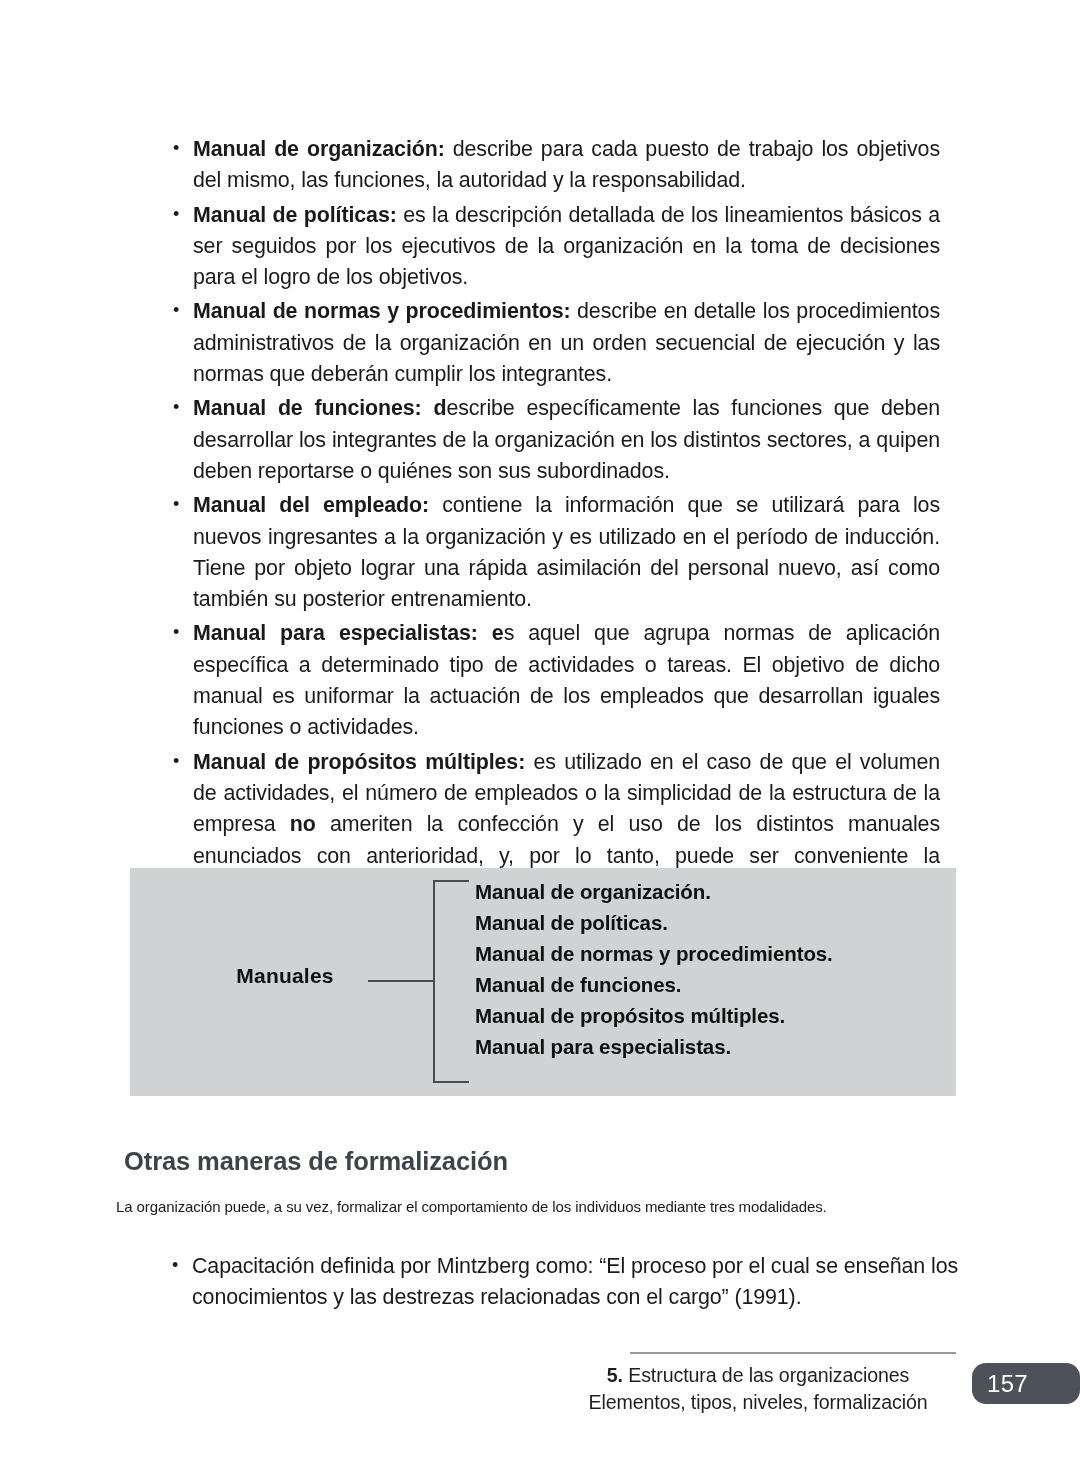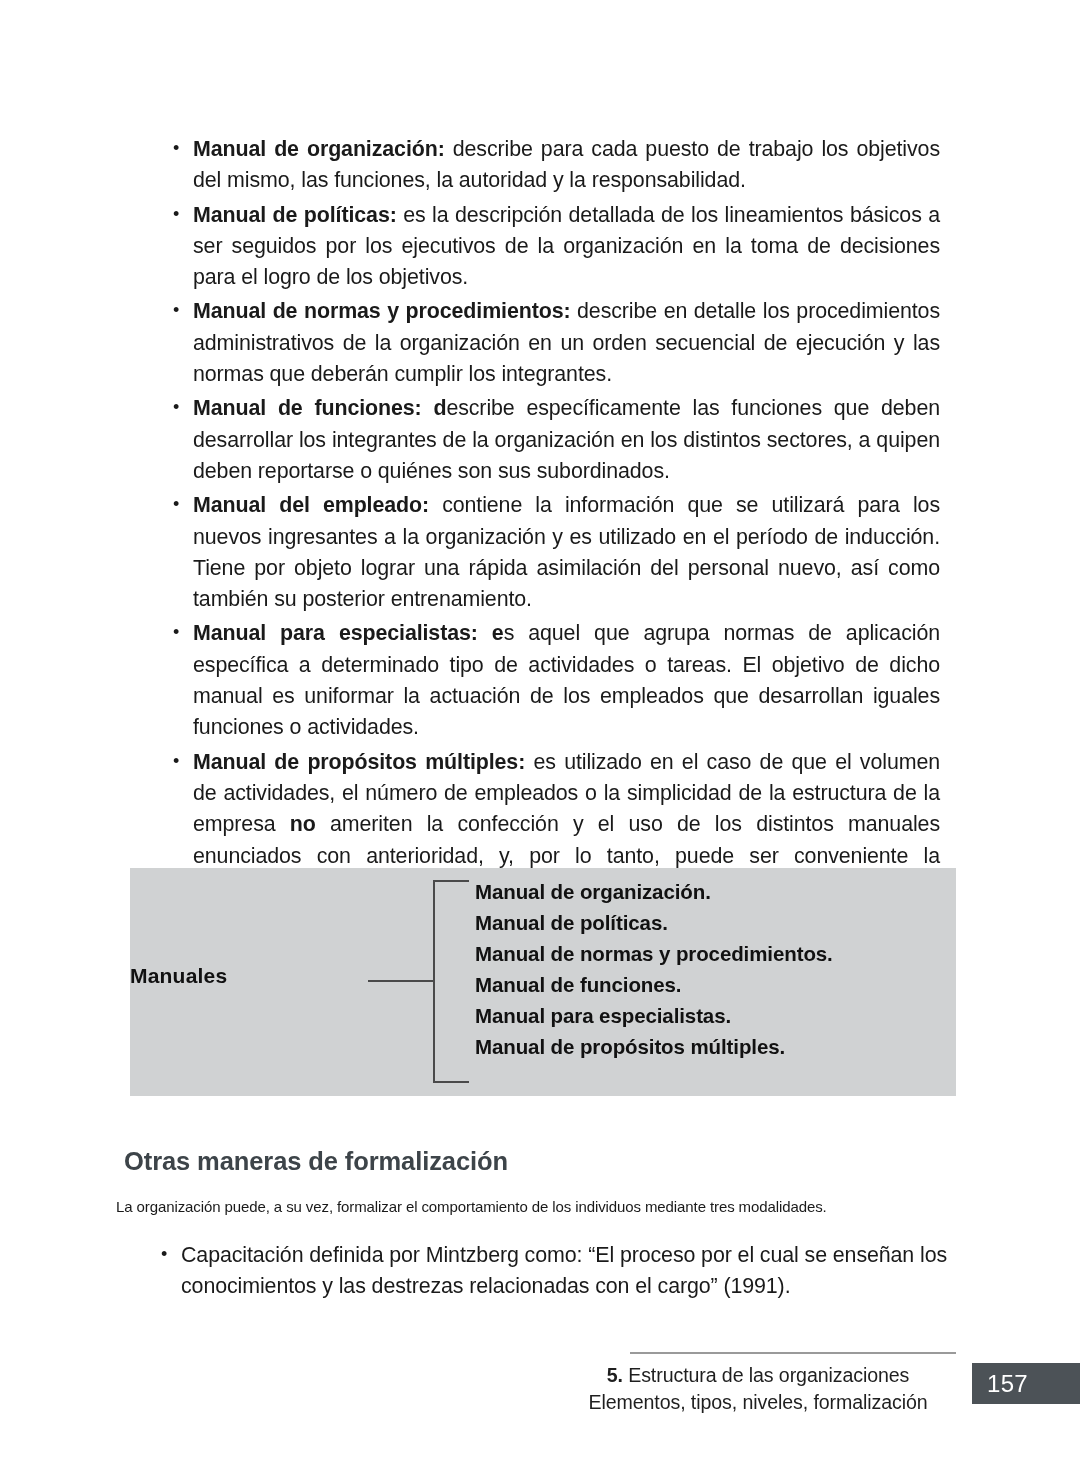--- a/index.html
+++ b/index.html
@@ -61,21 +61,21 @@
     top: 868px;
     width: 826px;
     height: 228px;
     background: #d0d2d3;
   }
   .diagram-label {
     position: absolute;
     left: 0px;
     top: 96px;
     width: 310px;
-    text-align: left;
+    text-align: center;
     font-size: 21px;
     font-weight: bold;
     color: #111111;
     letter-spacing: 0.2px;
   }
   
   .connector {
     position: absolute;
     left: 238px;
     top: 112px;
@@ -151,21 +151,21 @@
     color: #1a1a1a;
     letter-spacing: -0.1px;
   }
 
   ul.sub-bullets {
     position: absolute;
     left: 124px;
     top: 1236px;
     width: 832px;
     list-style: none;
-    margin: 4px;
+    margin: 15px;
     padding: 0;
   }
   ul.sub-bullets > li {
     position: relative;
     padding-left: 53px;
     font-size: 21.4px;
     line-height: 31.3px;
     text-align: left;
     color: #1a1a1a;
     letter-spacing: -0.1px;
@@ -206,20 +206,21 @@
     left: 972px;
     top: 1363px;
     width: 108px;
     height: 41px;
     background: #4c5257;
     color: #ffffff;
     font-size: 24px;
     line-height: 41px;
     padding-left: 15px;
     letter-spacing: 0.3px;
+    border-radius: 14px;
   }
 </style>
 </head>
 <body>
 
 <div class="page">
 
   <div class="content">
     <ul class="bullets">
 
@@ -258,22 +259,22 @@
     <div class="diagram-label">Manuales</div>
     <div class="connector"></div>
     <div class="brace-spine"></div>
     <div class="brace-arm-top"></div>
     <div class="brace-arm-bottom"></div>
     <ul class="diagram-list">
       <li>Manual de organización.</li>
       <li>Manual de políticas.</li>
       <li>Manual de normas y procedimientos.</li>
       <li>Manual de funciones.</li>
+      <li>Manual de propósitos múltiples.</li>
       <li>Manual para especialistas.</li>
-      <li>Manual de propósitos múltiples.</li>
     </ul>
   </div>
 
   <h2 class="section-heading">Otras maneras de formalización</h2>
 
   <p class="lead-paragraph">La organización puede, a su vez, formalizar el comportamiento de los individuos mediante tres modalidades.</p>
 
   <ul class="sub-bullets">
     <li>Capacitación definida por Mintzberg como: “El proceso por el cual se enseñan los conocimientos y las destrezas relacionadas con el cargo” (1991).</li>
   </ul>

